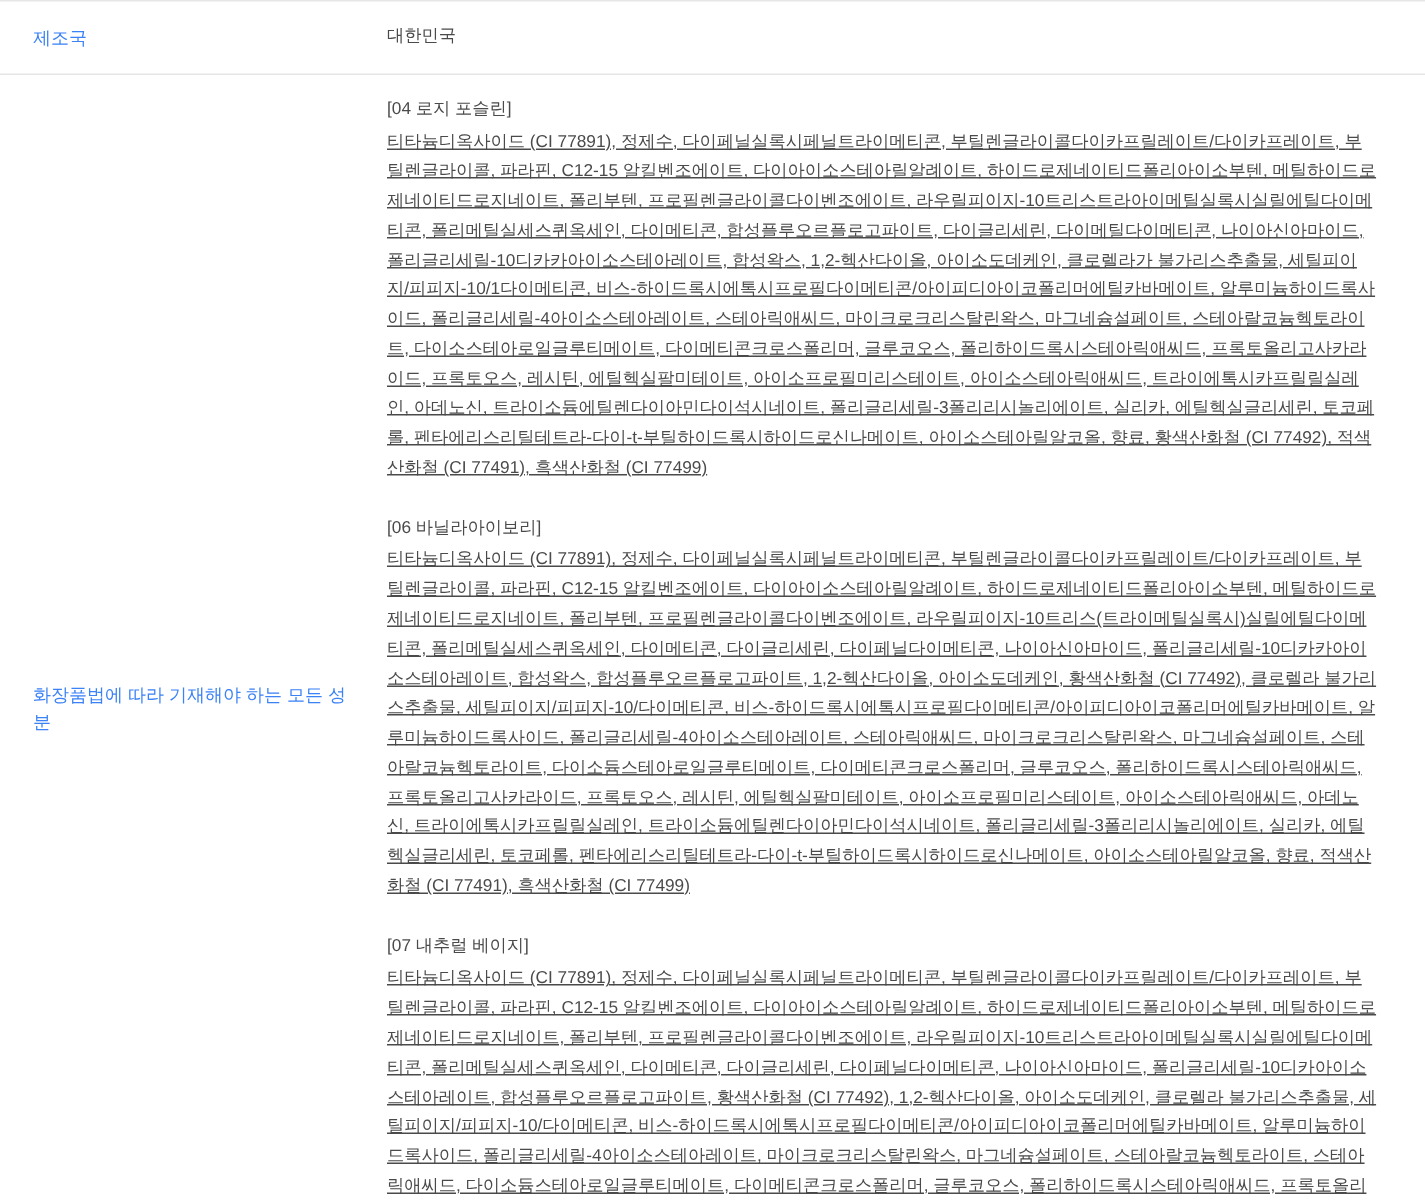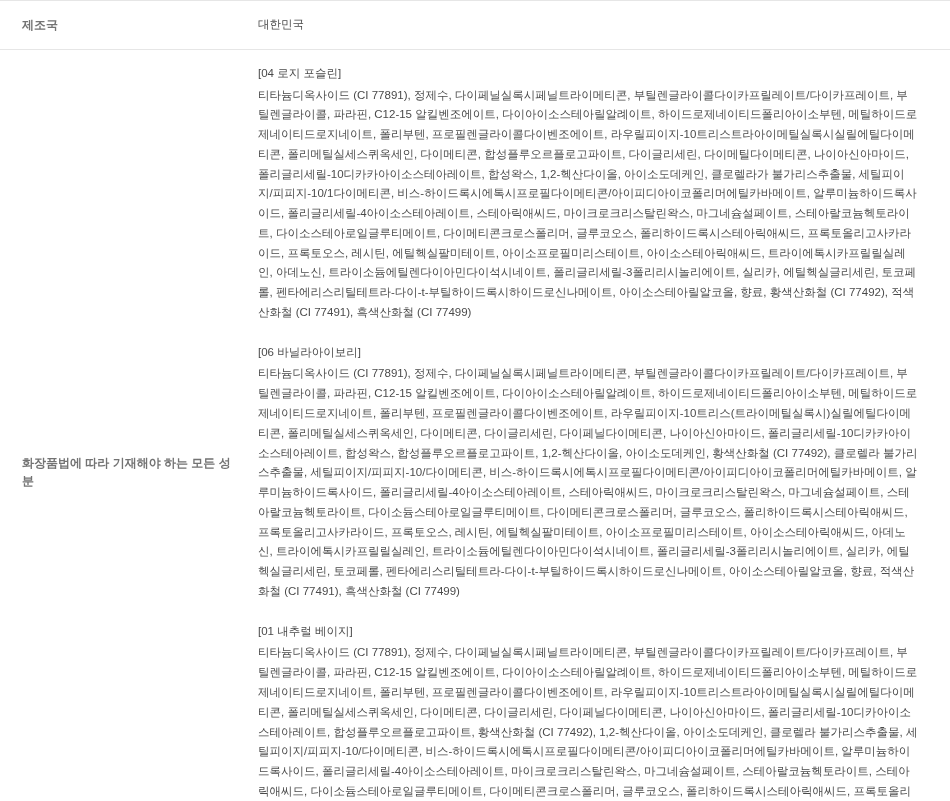--- a/index.html
+++ b/index.html
@@ -21,23 +21,23 @@
   table.spec tr {
     border-bottom: 1px solid #e6e6e6;
   }
   table.spec tr:first-child {
     border-top: 1px solid #e6e6e6;
   }
   table.spec th {
     width: 248px;
     text-align: left;
     vertical-align: middle;
-    font-weight: bold;
+    font-weight: normal;
     font-size: 12px;
-    color: #737373;
+    color: #3b82f6;
     padding: 14px 16px 14px 22px;
     line-height: 1.5;
   }
   table.spec td {
     vertical-align: middle;
     padding: 14px 32px 14px 10px;
     font-size: 11.5px;
     color: #4a4a4a;
     line-height: 1.72;
     word-break: break-all;
@@ -52,20 +52,21 @@
     margin: 0 0 2px 0;
     font-size: 11.5px;
     color: #4a4a4a;
   }
   .block-body {
     margin: 0;
     font-size: 11.5px;
     color: #4a4a4a;
     line-height: 1.72;
     word-break: break-all;
+    text-decoration: underline;
   }
   th.mid { vertical-align: middle; }
 </style>
 </head>
 <body>
 
 <table class="spec">
   <tbody>
     <tr>
       <th class="mid">제조국</th>
@@ -77,20 +78,20 @@
       <td class="ingredients">
         <div class="block">
           <p class="block-title">[04 로지 포슬린]</p>
           <p class="block-body">티타늄디옥사이드 (CI 77891), 정제수, 다이페닐실록시페닐트라이메티콘, 부틸렌글라이콜다이카프릴레이트/다이카프레이트, 부틸렌글라이콜, 파라핀, C12-15 알킬벤조에이트, 다이아이소스테아릴알례이트, 하이드로제네이티드폴리아이소부텐, 메틸하이드로제네이티드로지네이트, 폴리부텐, 프로필렌글라이콜다이벤조에이트, 라우릴피이지-10트리스트라아이메틸실록시실릴에틸다이메티콘, 폴리메틸실세스퀴옥세인, 다이메티콘, 합성플루오르플로고파이트, 다이글리세린, 다이메틸다이메티콘, 나이아신아마이드, 폴리글리세릴-10디카카아이소스테아레이트, 합성왁스, 1,2-헥산다이올, 아이소도데케인, 클로렐라가 불가리스추출물, 세틸피이지/피피지-10/1다이메티콘, 비스-하이드록시에톡시프로필다이메티콘/아이피디아이코폴리머에틸카바메이트, 알루미늄하이드록사이드, 폴리글리세릴-4아이소스테아레이트, 스테아릭애씨드, 마이크로크리스탈린왁스, 마그네슘설페이트, 스테아랄코늄헥토라이트, 다이소스테아로일글루티메이트, 다이메티콘크로스폴리머, 글루코오스, 폴리하이드록시스테아릭애씨드, 프록토올리고사카라이드, 프록토오스, 레시틴, 에틸헥실팔미테이트, 아이소프로필미리스테이트, 아이소스테아릭애씨드, 트라이에톡시카프릴릴실레인, 아데노신, 트라이소듐에틸렌다이아민다이석시네이트, 폴리글리세릴-3폴리리시놀리에이트, 실리카, 에틸헥실글리세린, 토코페롤, 펜타에리스리틸테트라-다이-t-부틸하이드록시하이드로신나메이트, 아이소스테아릴알코올, 향료, 황색산화철 (CI 77492), 적색산화철 (CI 77491), 흑색산화철 (CI 77499)</p>
         </div>
         <div class="block">
           <p class="block-title">[06 바닐라아이보리]</p>
           <p class="block-body">티타늄디옥사이드 (CI 77891), 정제수, 다이페닐실록시페닐트라이메티콘, 부틸렌글라이콜다이카프릴레이트/다이카프레이트, 부틸렌글라이콜, 파라핀, C12-15 알킬벤조에이트, 다이아이소스테아릴알례이트, 하이드로제네이티드폴리아이소부텐, 메틸하이드로제네이티드로지네이트, 폴리부텐, 프로필렌글라이콜다이벤조에이트, 라우릴피이지-10트리스(트라이메틸실록시)실릴에틸다이메티콘, 폴리메틸실세스퀴옥세인, 다이메티콘, 다이글리세린, 다이페닐다이메티콘, 나이아신아마이드, 폴리글리세릴-10디카카아이소스테아레이트, 합성왁스, 합성플루오르플로고파이트, 1,2-헥산다이올, 아이소도데케인, 황색산화철 (CI 77492), 클로렐라 불가리스추출물, 세틸피이지/피피지-10/다이메티콘, 비스-하이드록시에톡시프로필다이메티콘/아이피디아이코폴리머에틸카바메이트, 알루미늄하이드록사이드, 폴리글리세릴-4아이소스테아레이트, 스테아릭애씨드, 마이크로크리스탈린왁스, 마그네슘설페이트, 스테아랄코늄헥토라이트, 다이소듐스테아로일글루티메이트, 다이메티콘크로스폴리머, 글루코오스, 폴리하이드록시스테아릭애씨드, 프록토올리고사카라이드, 프록토오스, 레시틴, 에틸헥실팔미테이트, 아이소프로필미리스테이트, 아이소스테아릭애씨드, 아데노신, 트라이에톡시카프릴릴실레인, 트라이소듐에틸렌다이아민다이석시네이트, 폴리글리세릴-3폴리리시놀리에이트, 실리카, 에틸헥실글리세린, 토코페롤, 펜타에리스리틸테트라-다이-t-부틸하이드록시하이드로신나메이트, 아이소스테아릴알코올, 향료, 적색산화철 (CI 77491), 흑색산화철 (CI 77499)</p>
         </div>
         <div class="block">
-          <p class="block-title">[01 내추럴 베이지]</p>
+          <p class="block-title">[07 내추럴 베이지]</p>
           <p class="block-body">티타늄디옥사이드 (CI 77891), 정제수, 다이페닐실록시페닐트라이메티콘, 부틸렌글라이콜다이카프릴레이트/다이카프레이트, 부틸렌글라이콜, 파라핀, C12-15 알킬벤조에이트, 다이아이소스테아릴알례이트, 하이드로제네이티드폴리아이소부텐, 메틸하이드로제네이티드로지네이트, 폴리부텐, 프로필렌글라이콜다이벤조에이트, 라우릴피이지-10트리스트라아이메틸실록시실릴에틸다이메티콘, 폴리메틸실세스퀴옥세인, 다이메티콘, 다이글리세린, 다이페닐다이메티콘, 나이아신아마이드, 폴리글리세릴-10디카아이소스테아레이트, 합성플루오르플로고파이트, 황색산화철 (CI 77492), 1,2-헥산다이올, 아이소도데케인, 클로렐라 불가리스추출물, 세틸피이지/피피지-10/다이메티콘, 비스-하이드록시에톡시프로필다이메티콘/아이피디아이코폴리머에틸카바메이트, 알루미늄하이드록사이드, 폴리글리세릴-4아이소스테아레이트, 마이크로크리스탈린왁스, 마그네슘설페이트, 스테아랄코늄헥토라이트, 스테아릭애씨드, 다이소듐스테아로일글루티메이트, 다이메티콘크로스폴리머, 글루코오스, 폴리하이드록시스테아릭애씨드, 프록토올리고사카라이드, 프록토오스, 레시틴, 에틸헥실팔미테이트, 아이소프로필미리스테이트, 아이소스테아릭애씨드, 아데노신, 트라이에톡시카프릴릴실레인, 트라이소듐에틸렌다이아민다이석시네이트, 폴리글리세릴-3폴리리시놀리에이트, 실리카, 에틸헥실글리세린, 토코페롤, 펜타에리스리틸테트라-다이-t-부틸하이드록시하이드로신나메이트, 아이소스테아릴알코올, 향료, 적색산화철 (CI 77491), 흑색산화철 (CI 77499)</p>
         </div>
       </td>
     </tr>
 
   </tbody>
 </table>
 
 </body></html>

